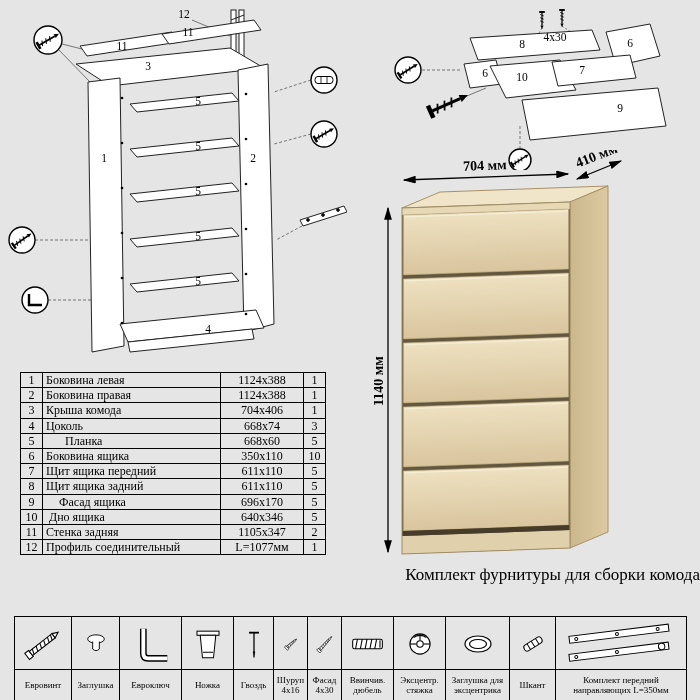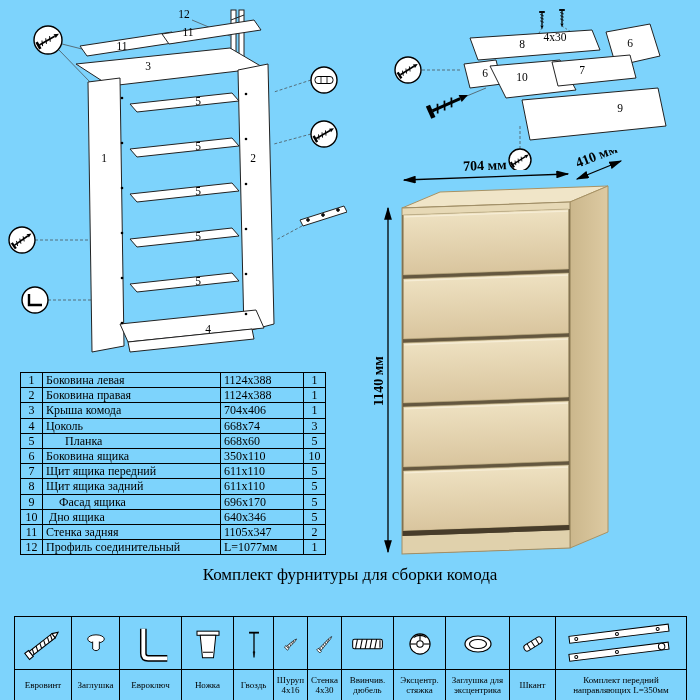--- a/index.html
+++ b/index.html
@@ -1,29 +1,29 @@
 <!DOCTYPE html>
 <html><head>
 <meta charset="utf-8">
 <style>
   html,body{margin:0;padding:0;}
   body{width:700px;height:700px;background:#fff;font-family:"Liberation Serif",serif;color:#000;}
-  .sheet{position:relative;width:700px;height:700px;background:#7dd3fc;overflow:hidden;}
+  .sheet{position:relative;width:700px;height:700px;background:#e5e5e5;overflow:hidden;}
   .abs{position:absolute;}
   svg text{font-family:"Liberation Serif",serif;fill:#000;}
   .dia-num{font-size:11.5px;}
   .dim-label{font-size:14px;font-weight:bold;}
   table{border-collapse:collapse;}
   .parts-table{font-size:12px;}
   .parts-table td{border:1px solid #000;height:14.2px;line-height:1;padding:0 3px;white-space:nowrap;}
   .pt-num{width:15px;text-align:center;}
   .pt-name{width:152px;}
-  .pt-size{width:76px;font-family:Liberation Serif, serif;}
+  .pt-size{width:76px;text-align:center;font-family:Liberation Serif, serif;}
   .pt-qty{width:15px;text-align:center;}
-  .hw-title{width:700px;text-align:center;font-size:17px;}
+  .hw-title{width:700px;text-align:right;font-size:17px;}
   .hw-table{table-layout:fixed;width:672px;}
   .hw-table td{border:1px solid #000;text-align:center;vertical-align:middle;padding:0;overflow:hidden;}
   .hw-icon-cell{height:52px;}
   .hw-icon-cell svg{display:block;margin:2px auto 0;}
   .hw-name-cell{height:30px;font-size:9px;line-height:1.12;padding:1px 1px;}
   .hw-qty-cell{height:17px;font-size:13px;}
 </style>
 </head>
 <body>
 
@@ -448,21 +448,21 @@
           </svg>
         </td>
       </tr>
       <tr>
         <td class="hw-name-cell">Евровинт</td>
         <td class="hw-name-cell">Заглушка</td>
         <td class="hw-name-cell">Евроключ</td>
         <td class="hw-name-cell">Ножка</td>
         <td class="hw-name-cell">Гвоздь</td>
         <td class="hw-name-cell">Шуруп 4x16</td>
-        <td class="hw-name-cell">Стенка 4x30</td>
+        <td class="hw-name-cell">Фасад 4x30</td>
         <td class="hw-name-cell">Ввинчив. дюбель</td>
         <td class="hw-name-cell">Эксцентр. стяжка</td>
         <td class="hw-name-cell">Заглушка для эксцентрика</td>
         <td class="hw-name-cell">Шкант</td>
         <td class="hw-name-cell">Комплект передний направляющих L=350мм</td>
       </tr>
       <tr>
         <td class="hw-qty-cell">26</td>
         <td class="hw-qty-cell">6</td>
         <td class="hw-qty-cell">1</td>

